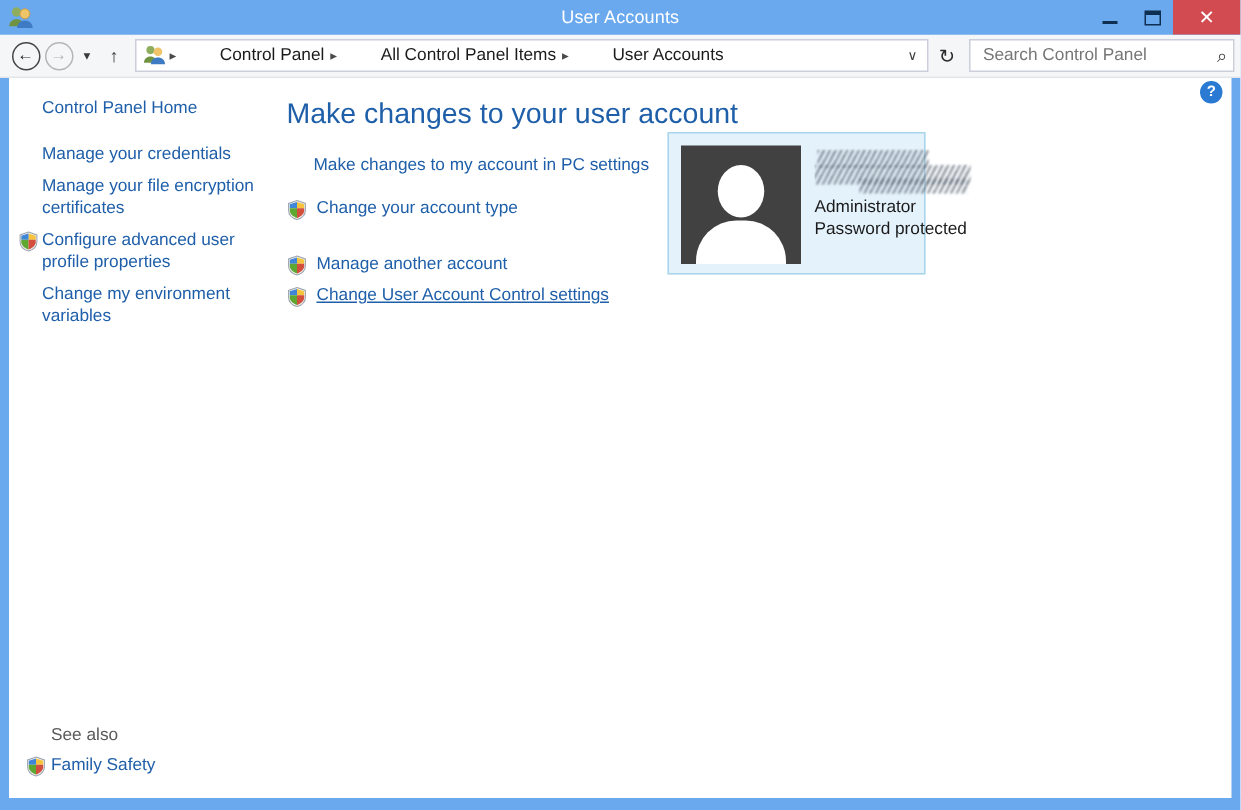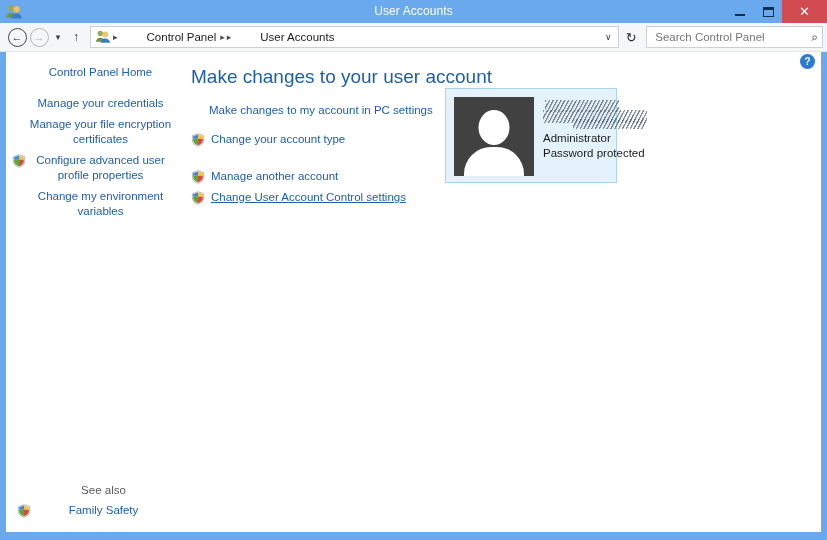--- a/index.html
+++ b/index.html
@@ -188,21 +188,20 @@
   }
 
   
   .sidebar {
     flex: 0 0 175px;
     background: #ffffff;
     padding: 9px 0 0 0;
     position: relative;
     font-size: 11.5px;
     color: #0a4b9e;
-    text-align: center;
   }
   .side-link {
     position: relative;
     padding: 3px 8px 3px 22px;
     line-height: 15px;
     color: #1f5fa9;
     cursor: default;
   }
   .side-link.home { padding-top: 4px; padding-bottom: 4px; margin-bottom: 9px; }
   .side-shield {
@@ -377,20 +376,21 @@
         <svg viewBox="0 0 16 16" width="16" height="16">
           <circle cx="5.3" cy="4.4" r="2.7" fill="#8fae5d"></circle>
           <path d="M1 12.8c0-2.5 1.9-4.1 4.3-4.1s4.3 1.6 4.3 4.1z" fill="#6f9340"></path>
           <circle cx="10.3" cy="5.5" r="2.9" fill="#f0c468"></circle>
           <path d="M5.6 13.8c0-2.6 2.1-4.4 4.7-4.4s4.7 1.8 4.7 4.4z" fill="#3f7bc4"></path>
         </svg>
       </span>
       <span class="crumbsep">▸</span>
       <span class="crumb">Control Panel</span>
       <span class="crumbsep">▸</span>
+      <span class="crumb">All Control Panel Items</span>
       <span class="crumbsep">▸</span>
       <span class="crumb">User Accounts</span>
       <span class="addr-spacer"></span>
       <span class="addr-chev">∨</span>
     </div>
 
     <div class="refreshbtn">↻</div>
 
     <div class="searchbox">
       <input type="text" placeholder="Search Control Panel" style="">

